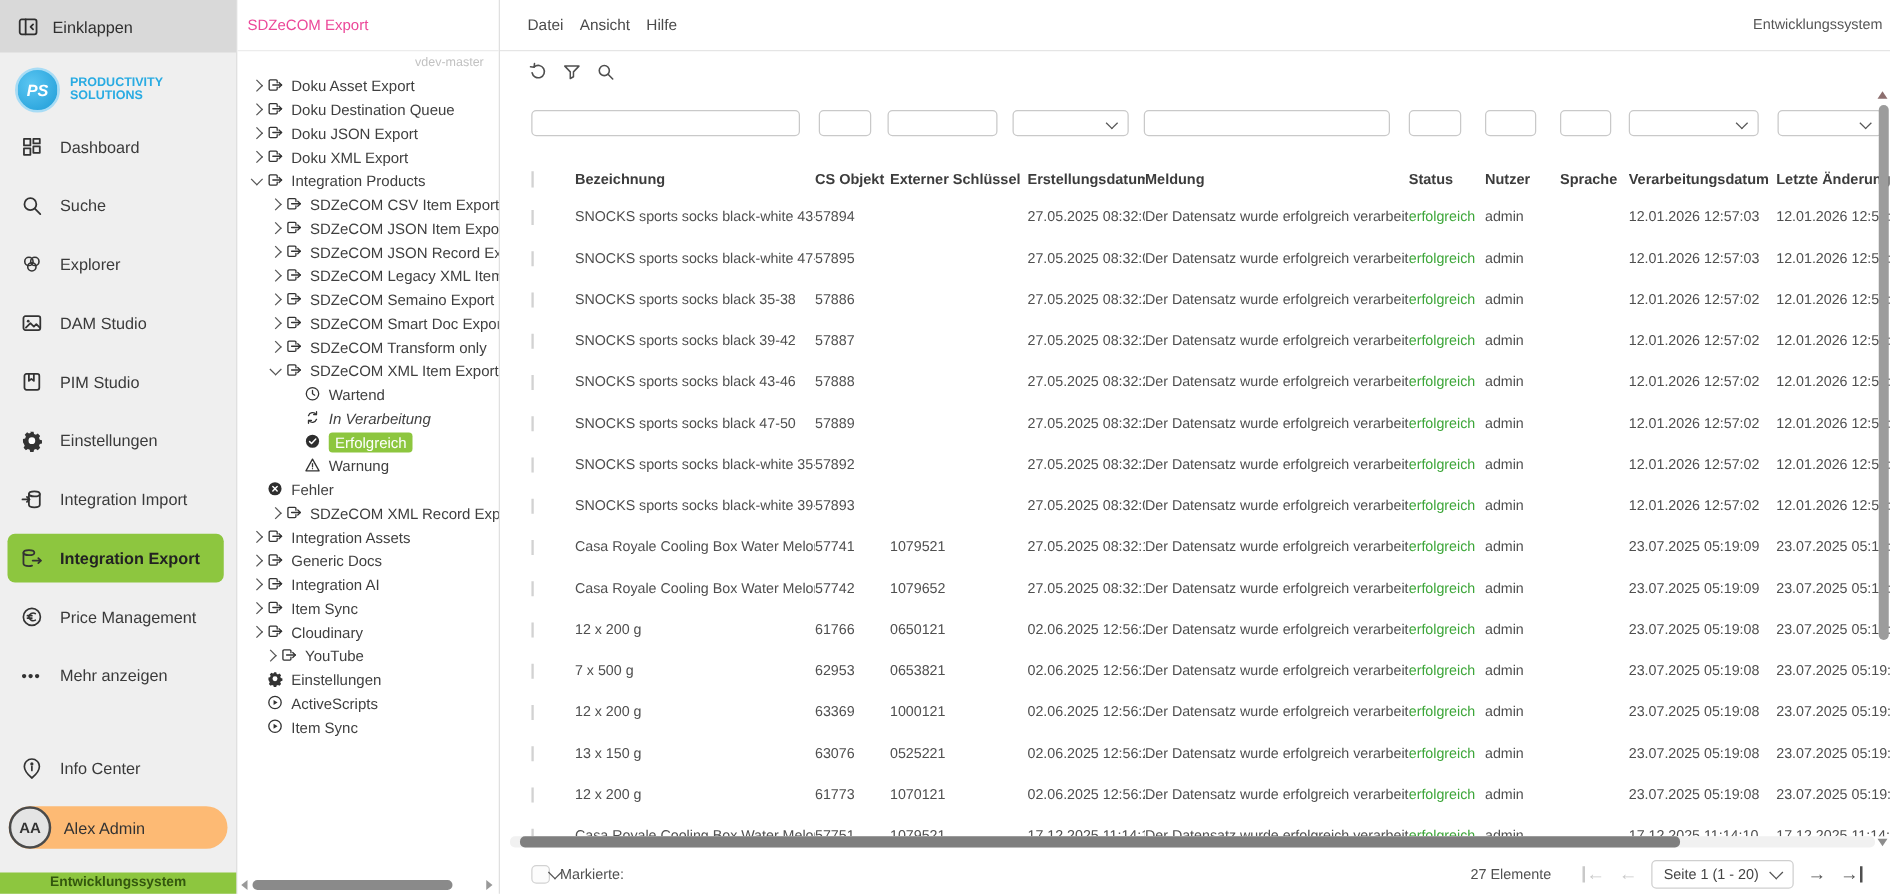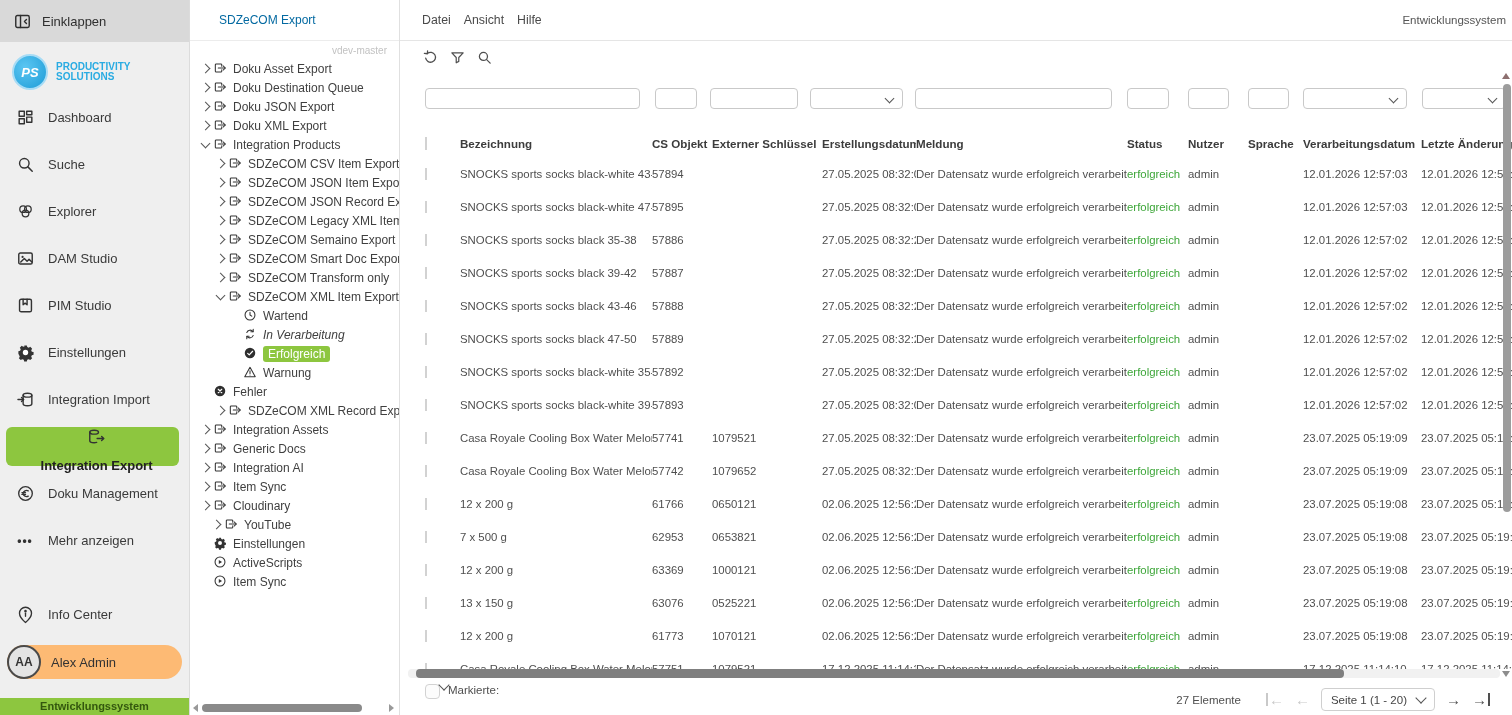--- a/index.html
+++ b/index.html
@@ -10,33 +10,33 @@
   #sidebar{position:absolute;left:0;top:0;width:190px;height:715px;background:#efefef;border-right:1px solid #dcdcdc;box-sizing:border-box;}
   .collapse-row{height:42px;background:#d9d9d9;display:flex;align-items:center;gap:10px;padding-left:13px;font-size:13px;color:#2f2f2f;cursor:pointer;}
   .s-ic svg{width:19px;height:19px;display:block;}
   .logo-row{display:flex;align-items:center;gap:8px;padding:12px 0 0 12px;}
   .logo-circle{width:36px;height:36px;border-radius:50%;flex:none;
     background:radial-gradient(circle at 35% 35%,#5bc6f2,#1e9cd7);border:2px solid #a8dcf5;
     color:#fff;font-weight:bold;font-style:italic;display:flex;align-items:center;justify-content:center;font-size:13px;box-sizing:border-box;}
   .logo-text{color:#29abe2;font-weight:bold;font-size:10px;line-height:10px;}
   .nav{margin-top:4px;}
   .nav-item{height:47px;display:flex;align-items:center;gap:12px;padding-left:14px;font-size:13px;color:#3a3a3a;cursor:pointer;}
-  .nav-item.active{background:#8dc63f;border-radius:6px;margin:4px 10px 4px 6px;height:39px;padding-left:8px;font-weight:bold;color:#222;flex-direction:column;}
+  .nav-item.active{background:#8dc63f;border-radius:6px;margin:4px 10px 4px 6px;height:39px;padding-left:8px;font-weight:bold;color:#222;}
   .nav-ic{width:22px;display:flex;justify-content:center;align-items:center;flex:none;}
   .nav-ic svg{width:19px;height:19px;display:block;}
   .dots-ic{letter-spacing:1px;font-weight:bold;font-size:12px;color:#333;}
   .info-item{position:absolute;top:591px;left:0;right:0;}
   .user-pill{position:absolute;top:645px;left:7px;right:7px;height:34px;background:#fdba74;border-radius:17px;display:flex;align-items:center;gap:10px;cursor:pointer;}
   .avatar{width:34px;height:34px;border-radius:50%;border:2px solid #4a4a4a;box-sizing:border-box;display:flex;align-items:center;justify-content:center;font-size:12px;font-weight:bold;color:#333;background:#e4e4e4;}
   .user-pill span{font-size:13px;color:#333;}
   .env-bar{position:absolute;bottom:0;left:0;right:0;height:17px;background:#8dc63f;text-align:center;line-height:17px;font-size:11px;font-weight:bold;color:#33570e;}
 
   
   #tree{position:absolute;left:190px;top:0;width:210px;height:715px;background:#fff;border-right:1px solid #e0e0e0;box-sizing:border-box;}
-  .tree-title{height:41px;display:flex;align-items:center;padding-left:29px;font-size:12px;color:#0369a1;border-bottom:1px solid #ececec;box-sizing:border-box;}
+  .tree-title{height:41px;display:flex;align-items:center;padding-left:8px;font-size:12px;color:#ec4899;border-bottom:1px solid #ececec;box-sizing:border-box;}
   .tree-version{text-align:right;padding:4px 12px 2px 0;color:#c2c2c2;font-size:10px;height:12px;}
   .tree-list{font-size:12px;color:#3f3f3f;}
   .tree-item{height:19px;display:flex;align-items:center;cursor:pointer;white-space:nowrap;overflow:hidden;padding-left:8px;}
   .chev-slot{width:14px;flex:none;display:flex;justify-content:center;}
   .chev{width:6px;height:6px;border-right:1.4px solid #555;border-bottom:1.4px solid #555;transform:rotate(-45deg);}
   .chev.down{transform:rotate(45deg);margin-top:-2px;}
   .t-ic{width:15px;height:15px;flex:none;margin:0 5px 0 1px;display:flex;}
   .t-ic svg{width:14px;height:14px;display:block;}
   .tree-item.selected .t-lb{background:#8dc63f;color:#fff;padding:1px 5px;border-radius:3px;}
   .tree-hscroll{position:absolute;bottom:3px;left:3px;right:5px;height:9px;display:flex;align-items:center;}
@@ -69,21 +69,21 @@
   .checkbox{width:15px;height:15px;border:1px solid #d2d2d2;border-radius:4px;background:#fcfcfc;box-sizing:border-box;cursor:pointer;}
   .green{color:#3da639;}
 
   .hscroll{position:absolute;top:669px;left:8px;width:1092px;height:9px;background:#f1f1f1;border-radius:4px;cursor:pointer;}
   .hthumb{position:absolute;left:8px;top:0;height:9px;width:928px;background:#7f7f7f;border-radius:4px;}
   .tri-up{position:absolute;right:2px;top:73px;width:0;height:0;border-left:4px solid transparent;border-right:4px solid transparent;border-bottom:6px solid #8d6f6f;}
   .vthumb{position:absolute;right:1px;top:84px;width:8px;height:428px;background:#9c9c9c;border-radius:4px;cursor:pointer;}
   .tri-down{position:absolute;right:2px;top:671px;width:0;height:0;border-left:4px solid transparent;border-right:4px solid transparent;border-top:6px solid #8d8d8d;}
 
   .footer{position:absolute;left:0;right:0;top:684px;height:31px;}
-  .footer-left{position:absolute;left:25px;top:0;height:31px;display:flex;gap:0;font-size:11.5px;color:#4f4f4f;}
+  .footer-left{position:absolute;left:25px;top:0;height:31px;display:flex;align-items:center;gap:0;font-size:11.5px;color:#4f4f4f;}
   .cdn{width:7px;height:7px;border-right:1.5px solid #555;border-bottom:1.5px solid #555;transform:rotate(45deg);margin-top:-3px;cursor:pointer;}
   .footer-right{position:absolute;right:22px;top:0;height:31px;display:flex;align-items:center;gap:11px;font-size:11.5px;color:#4f4f4f;}
   .fr-count{margin-right:14px;}
   .pg{font-size:15px;line-height:13px;cursor:pointer;display:inline-flex;align-items:center;}
   .bar-l{border-left:2px solid currentColor;padding-left:1px;}
   .bar-r{border-right:2px solid currentColor;padding-right:1px;}
   .dis{color:#c9c9c9;}
   .en{color:#4f4f4f;}
   .page-box{border:1px solid #cfcfcf;border-radius:4px;height:23px;display:flex;align-items:center;gap:10px;padding:0 9px;font-size:11.5px;color:#444;cursor:pointer;box-sizing:border-box;}
 </style>
@@ -191,21 +191,21 @@
         <span>Integration Export</span>
       </div>
       <div class="nav-item">
         <span class="nav-ic">
           <svg viewBox="0 0 24 24" fill="none" stroke="#333" stroke-width="1.7" stroke-linecap="round" stroke-linejoin="round">
             <circle cx="12" cy="12" r="8.6"></circle>
             <path d="M15.5 8.7A4.4 4.4 0 0 0 8.9 12a4.4 4.4 0 0 0 6.6 3.3"></path>
             <path d="M7.5 10.8h4.5M7.5 13.2h4.5"></path>
           </svg>
         </span>
-        <span>Doku Management</span>
+        <span>Price Management</span>
       </div>
       <div class="nav-item">
         <span class="nav-ic">
           <span class="dots-ic">•••</span>
         </span>
         <span>Mehr anzeigen</span>
       </div>
     </div>
   <div class="nav-item info-item">
     <span class="nav-ic">

